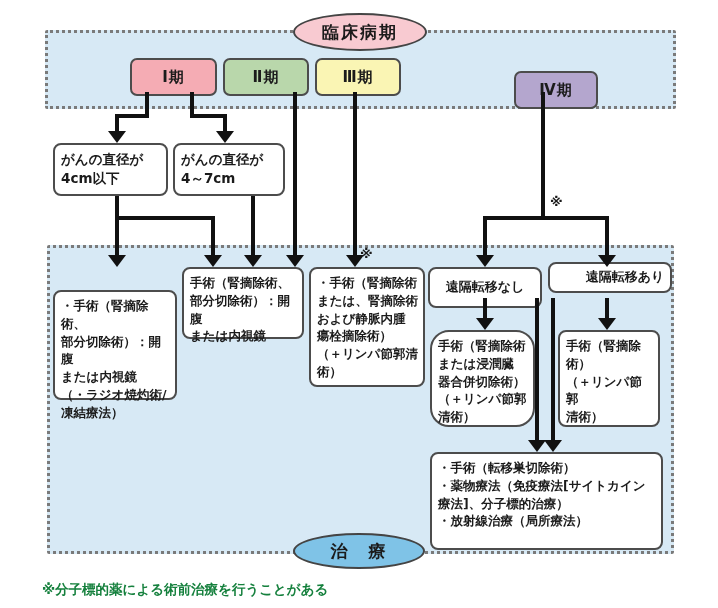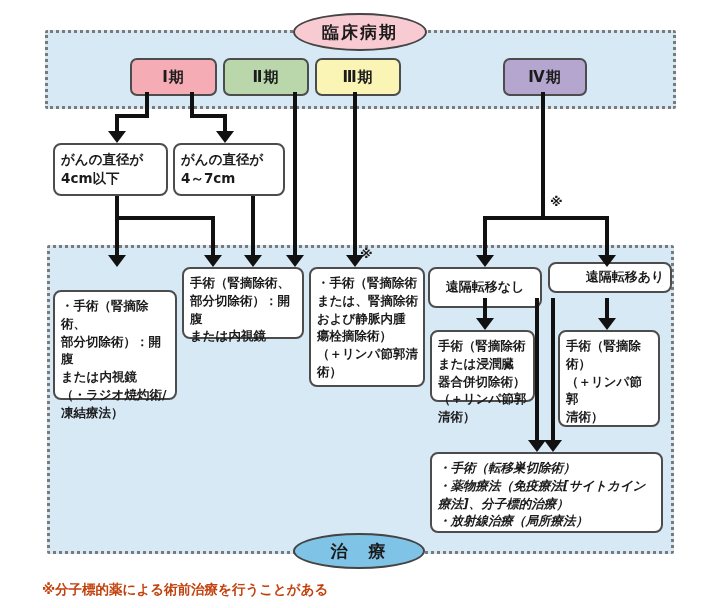--- a/index.html
+++ b/index.html
@@ -13,21 +13,21 @@
         border:2px solid #4c4c4c;border-radius:7px;font-weight:bold;font-size:15px;
         letter-spacing:1px;z-index:2;height:34px;top:58px;}
   .wbox{position:absolute;background:#fff;border:2px solid #4c4c4c;border-radius:8px;
         font-weight:bold;font-size:12.5px;line-height:1.42;z-index:2;
         white-space:pre-line;box-sizing:border-box;padding:5px 4px 4px 6px;}
   .wbox.center{display:flex;align-items:center;justify-content:center;padding:2px;
         text-align:center;font-size:13px;}
   .conn{position:absolute;left:0;top:0;z-index:3;pointer-events:none;}
   .notemark{position:absolute;z-index:4;font-weight:bold;font-size:13px;color:#1b1b1b;}
   .footnote{position:absolute;left:42px;top:581px;font-size:13.5px;font-weight:600;
-        color:#c2410c;z-index:2;}
+        color:#15803d;z-index:2;}
 </style>
 </head>
 <body>
 
 <div class="stage-canvas">
 
   <div class="panel" style="left: 45px; top: 30px; width: 625px; height: 73px; background-color: rgb(215, 233, 245);"></div>
 
   <div class="panel" style="left: 47px; top: 245px; width: 621px; height: 303px; background-color: rgb(215, 233, 245);"></div>
 
@@ -63,21 +63,21 @@
       <path d="M544 440 H562 L553 452 Z"></path>
     </g>
   </svg>
 
   <div class="oval" style="left: 293px; top: 13px; width: 130px; height: 34px; background-color: rgb(248, 202, 209);">臨床病期</div>
   <div class="oval" style="left: 293px; top: 533px; width: 128px; height: 32px; background-color: rgb(127, 195, 231);">治　療</div>
 
   <div class="chip" style="left: 130px; width: 83px; background-color: rgb(245, 172, 180);">Ⅰ期</div>
   <div class="chip" style="left: 223px; width: 82px; background-color: rgb(185, 215, 171);">Ⅱ期</div>
   <div class="chip" style="left: 315px; width: 82px; background-color: rgb(250, 245, 180);">Ⅲ期</div>
-  <div class="chip" style="left: 503px; width: 80px; background-color: rgb(180, 166, 206);">Ⅳ期</div>
+  <div class="chip" style="left: 514px; width: 80px; background-color: rgb(180, 166, 206); margin-top: 13px;">Ⅳ期</div>
 
   <div class="wbox" style="left:53px;top:143px;width:115px;height:53px;font-size:13.5px;">がんの直径が
 4cm以下</div>
   <div class="wbox" style="left:173px;top:143px;width:112px;height:53px;font-size:13.5px;">がんの直径が
 4～7cm</div>
 
   <span class="notemark" style="left:360px;top:246px;">※</span>
   <span class="notemark" style="left:550px;top:194px;">※</span>
 
   <div class="wbox" style="left:53px;top:267px;width:124px;height:110px;margin-top:23px;">・手術（腎摘除術、
@@ -91,29 +91,29 @@
   <div class="wbox" style="left:309px;top:267px;width:116px;height:120px;">・手術（腎摘除術
 または、腎摘除術
 および静脈内腫
 瘍栓摘除術）
 （＋リンパ節郭清
 術）</div>
 
   <div class="wbox center" style="left:428px;top:267px;width:114px;height:41px;">遠隔転移なし</div>
   <div class="wbox center" style="left:548px;top:262px;width:124px;height:31px;padding-left:32px;">遠隔転移あり</div>
 
-  <div class="wbox" style="left:430px;top:330px;width:105px;height:72px;">手術（腎摘除術
+  <div class="wbox" style="left:430px;top:330px;width:105px;height:97px;border-radius:19px;">手術（腎摘除術
 または浸潤臓
 器合併切除術）
 （＋リンパ節郭
 清術）</div>
   <div class="wbox" style="left:558px;top:330px;width:102px;height:97px;">手術（腎摘除
 術）
 （＋リンパ節郭
 清術）</div>
-  <div class="wbox" style="left:430px;top:452px;width:233px;height:81px;font-style:italic;">・手術（転移巣切除術）
+  <div class="wbox" style="left:430px;top:452px;width:233px;height:98px;">・手術（転移巣切除術）
 ・薬物療法（免疫療法[サイトカイン
 療法]、分子標的治療）
 ・放射線治療（局所療法）</div>
 
   <div class="footnote">※分子標的薬による術前治療を行うことがある</div>
 
 </div>
 
 </body></html>

